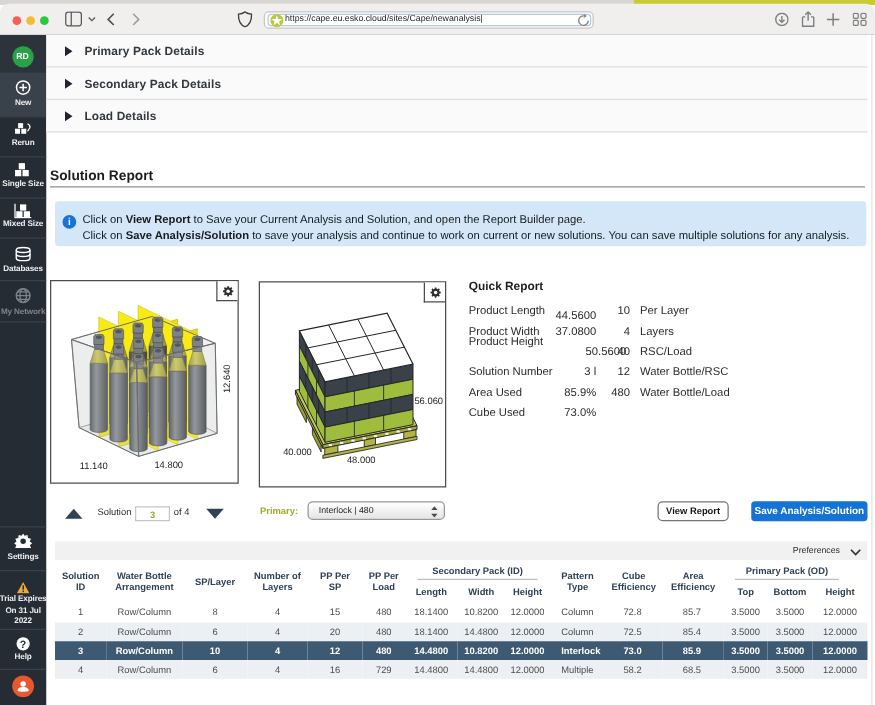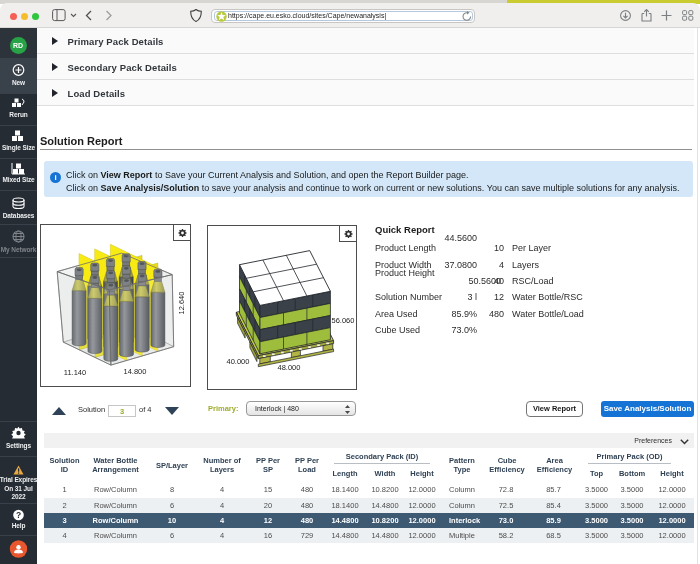--- a/index.html
+++ b/index.html
@@ -383,21 +383,21 @@
           <g transform="translate(8.5,8)">
             <path d="M-1 -6 L1 -6 L1.4 -4.2 L2.9 -3.6 L4.4 -4.7 L5.8 -3.3 L4.7 -1.8 L5.3 -0.4 L7.1 0 L7.1 2 L5.3 2.4 L4.7 3.9 L5.8 5.4 L4.4 6.8 L2.9 5.7 L1.4 6.3 L1 8.1 L-1 8.1 L-1.4 6.3 L-2.9 5.7 L-4.4 6.8 L-5.8 5.4 L-4.7 3.9 L-5.3 2.4 L-7.1 2 L-7.1 0 L-5.3 -0.4 L-4.7 -1.8 L-5.8 -3.3 L-4.4 -4.7 L-2.9 -3.6 L-1.4 -4.2 Z" transform="scale(0.58) translate(0,-1)" fill="#2e2e2e"></path>
             <circle cx="0" cy="0" r="1.4" fill="#fff"></circle>
           </g>
         </svg>
       </div>
     </div>
 
   <div class="abs" id="qrtitle">Quick Report</div>
   <div class="qr-lbl" style="top:243px;">Product Length</div>
-    <div class="qr-val" style="top:233px;padding-left:11px;">44.5600</div>
+    <div class="qr-val" style="top:247px;padding-left:11px;">44.5600</div>
     <div class="qr-n" style="top:243px;">10</div>
     <div class="qr-l2" style="top:243px;">Per Layer</div>
   <div class="qr-lbl" style="top:260px;">Product Width</div>
     <div class="qr-val" style="top:260px;">37.0800</div>
     <div class="qr-n" style="top:260px;">4</div>
     <div class="qr-l2" style="top:260px;">Layers</div>
   <div class="qr-lbl" style="top:268px;">Product Height</div>
     <div class="qr-val" style="top:276px;margin-left:24px;">50.5600</div>
     <div class="qr-n" style="top:276px;">40</div>
     <div class="qr-l2" style="top:276px;">RSC/Load</div>

